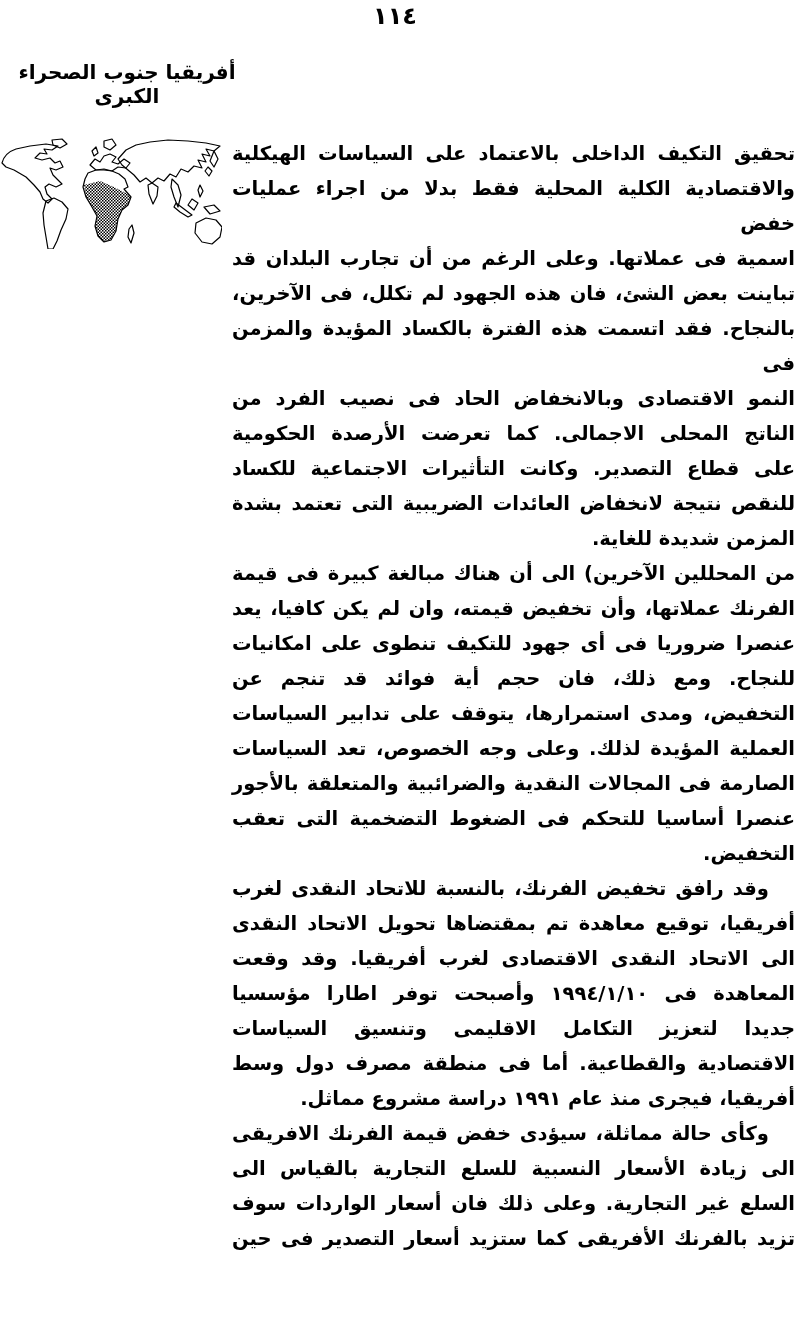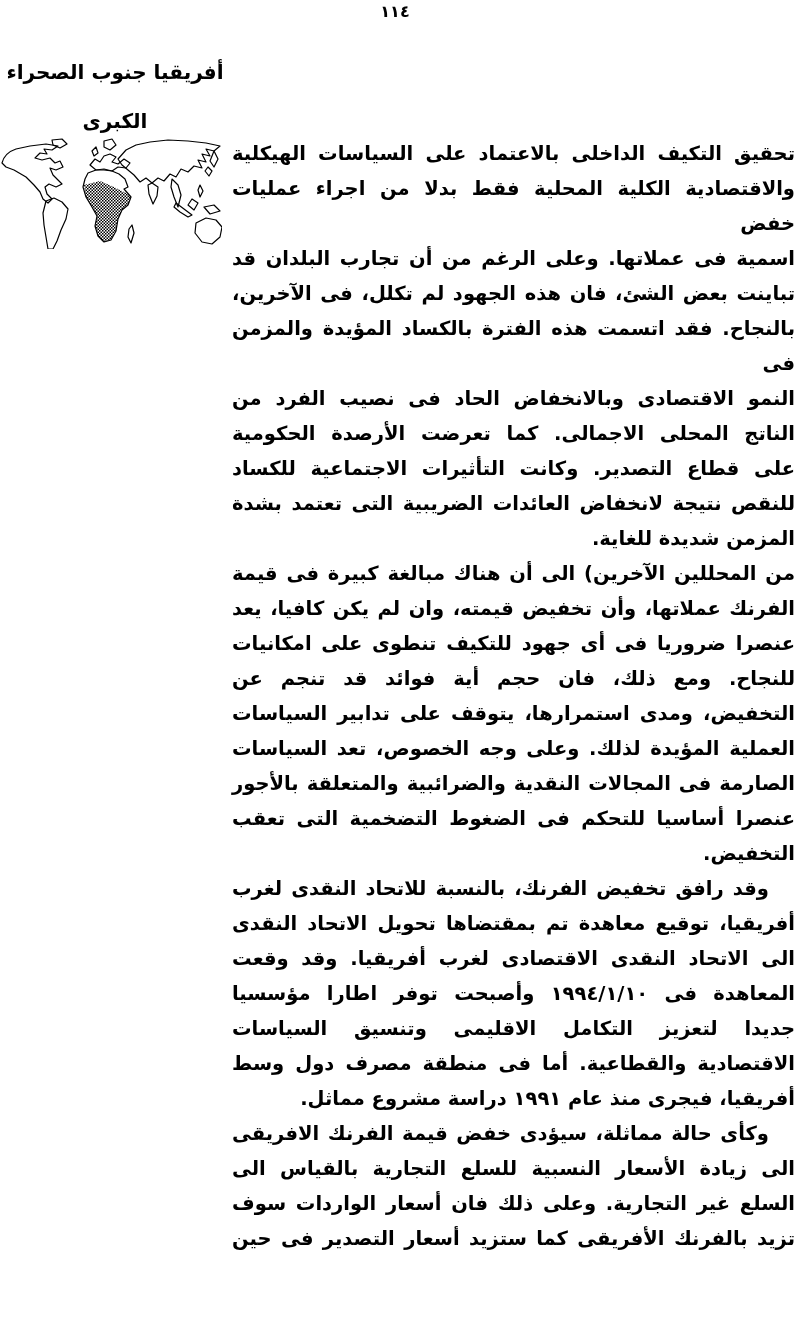--- a/index.html
+++ b/index.html
@@ -3,27 +3,27 @@
 <meta charset="utf-8">
 <style>
   html,body{margin:0;padding:0}
   body{
     width:800px;height:1320px;overflow:hidden;position:relative;
     background:#ffffff;color:#000;
     font-family:"DejaVu Sans", sans-serif;
   }
   .page-number{
     position:absolute;top:2px;left:0;width:790px;
-    text-align:center;font-size:16px;font-weight:700;
+    text-align:center;font-size:24px;font-weight:700;
   }
   .margin-note{
-    position:absolute;top:60px;left:4px;width:222px;
+    position:absolute;top:60px;left:16px;width:222px;
     direction:rtl;text-align:center;font-weight:700;font-size:20px;
   }
-  .margin-note .line2{margin-top:25px}
+  .margin-note .line2{margin-top:0}
   .map-wrap{position:absolute;top:137px;left:0;width:222px;height:112px}
   .map-wrap svg{display:block}
   .text-column{
     position:absolute;top:136px;right:5px;width:563px;
     direction:rtl;font-size:19.5px;font-weight:700;line-height:35px;
     text-align:justify;
   }
   .tline{text-align:justify;text-align-last:justify}
   .tline.last{text-align-last:right}
   .tline.indent{text-indent:26px}

